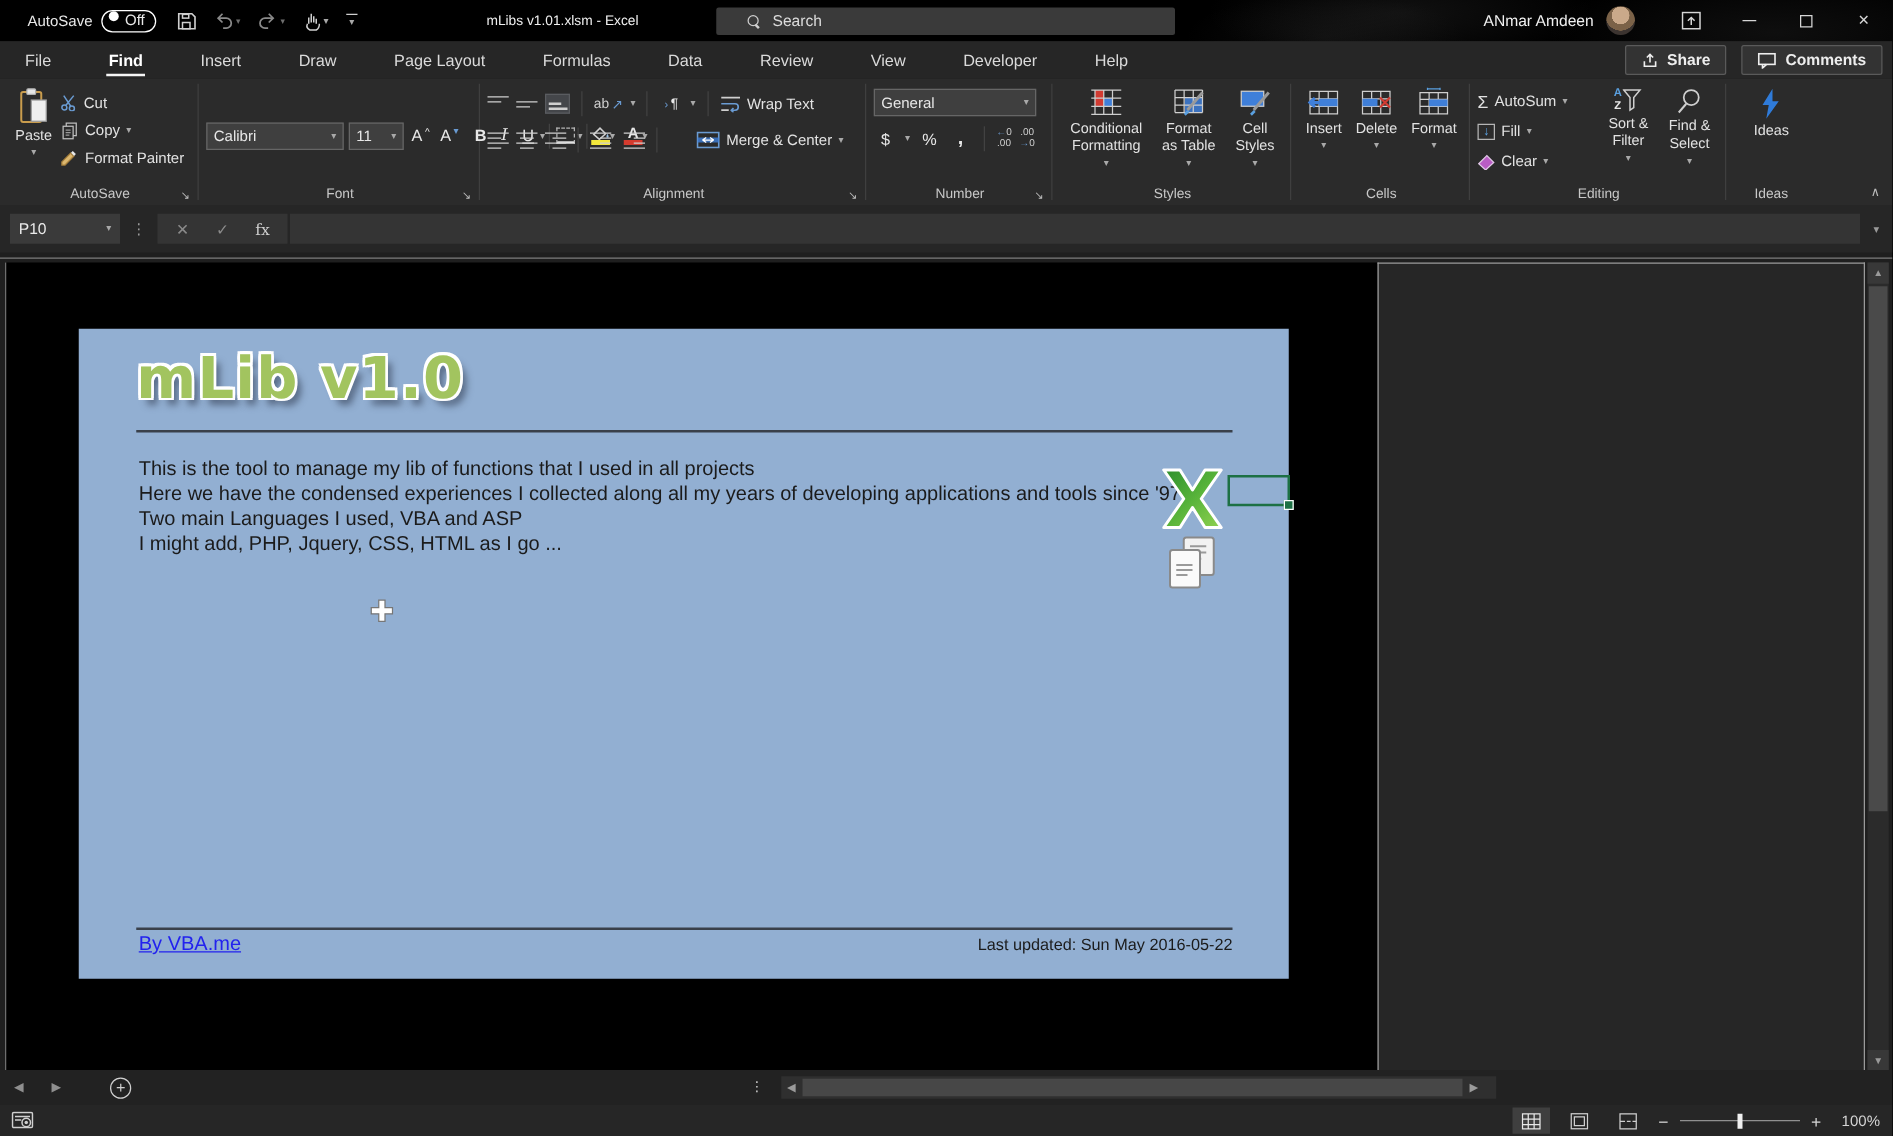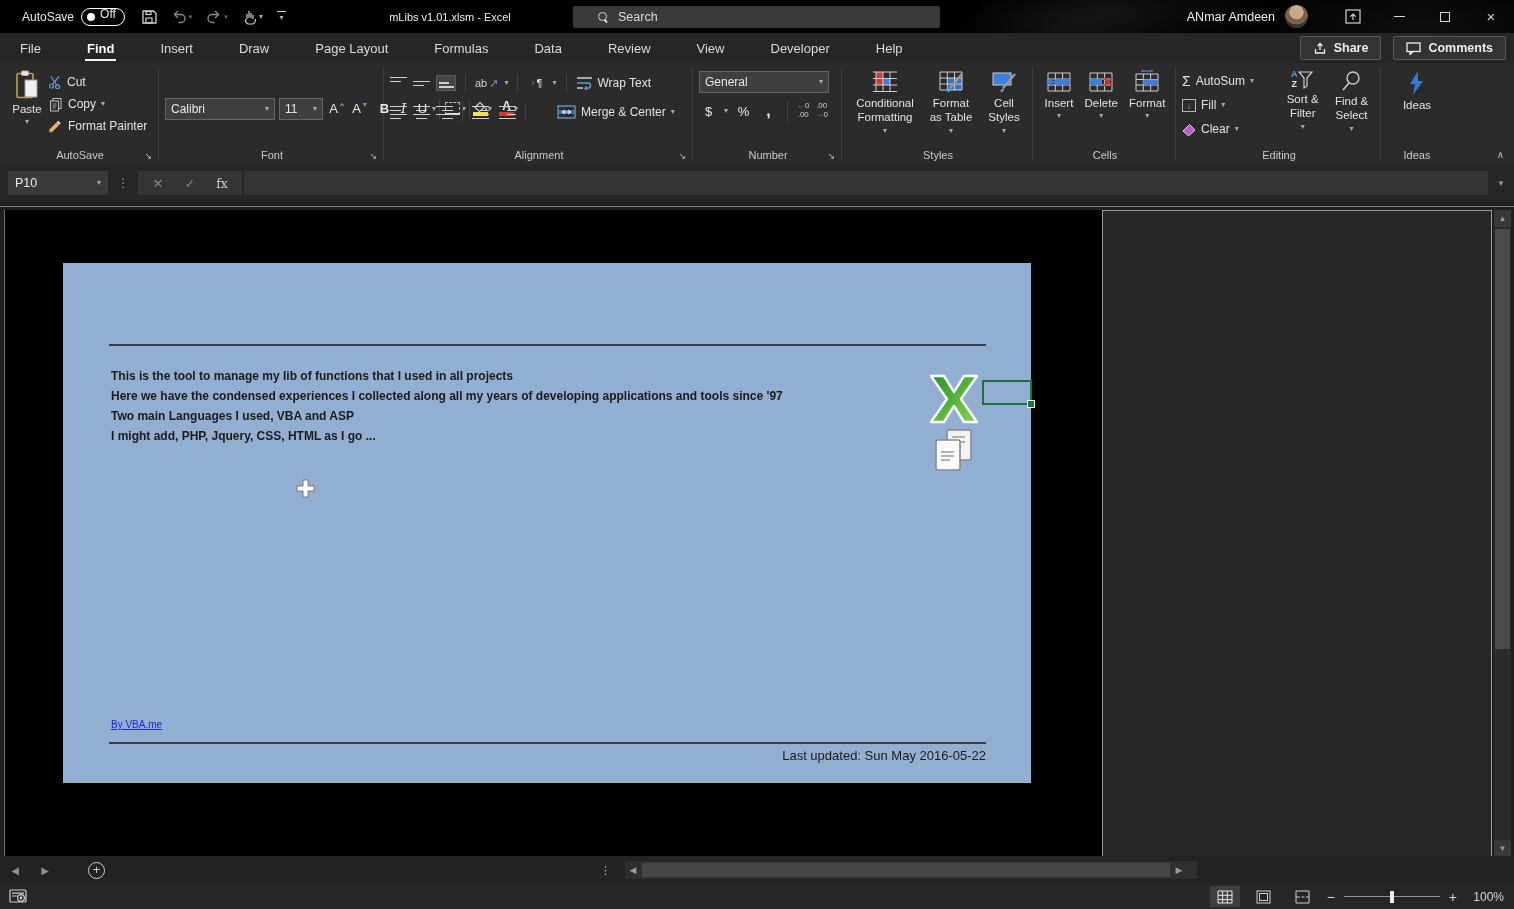--- a/index.html
+++ b/index.html
@@ -7,21 +7,21 @@
   body { font-family:"Liberation Sans", sans-serif; -webkit-font-smoothing:antialiased; }
   .app { position:relative; width:1514px; height:909px; background:#1f1f1f; }
 
   
   .titlebar { position:absolute; left:0; top:0; width:1514px; height:33px; background:#000;
     background-image:radial-gradient(ellipse 220px 60px at 1120px 10px, rgba(120,120,120,.14), transparent 70%),
                      radial-gradient(ellipse 260px 70px at 1420px 26px, rgba(120,120,120,.12), transparent 70%),
                      radial-gradient(ellipse 160px 50px at 1060px 30px, rgba(120,120,120,.10), transparent 70%);
     display:flex; align-items:center; color:#e8e8e8; font-size:12px; }
   .autosave { display:flex; align-items:center; gap:7px; margin-left:22px; }
-  .pill { display:flex; align-items:flex-end; gap:5px; border:1.6px solid #fff; border-radius:10px; height:18px; padding:0 8px 4px 5px; }
+  .pill { display:flex; align-items:flex-start; gap:5px; border:1.6px solid #fff; border-radius:10px; height:18px; padding:0 8px 16px 5px; }
   .pill .dot { width:8px; height:8px; border-radius:50%; background:#fff; }
   .qat { display:flex; align-items:center; gap:14px; margin-left:16px; }
   .qat .btn { display:flex; align-items:center; gap:2px; }
   .chev { font-size:8px; color:#a9a9a9; line-height:1; }
   .chev-dim { font-size:7px; color:#6e6e6e; }
   .overchev { display:flex; flex-direction:column; align-items:center; }
   .overchev i { display:block; width:9px; height:1px; background:#cfcfcf; margin-bottom:2px; }
   .doc-title { position:absolute; left:0; width:900px; text-align:center; font-size:11px; color:#f0f0f0; pointer-events:none; }
   .searchbox { position:absolute; left:573px; top:6px; width:367px; height:22px; background:#3a3a3a; border-radius:2px;
     display:flex; align-items:center; gap:9px; padding-left:25px; color:#dcdcdc; font-size:12.5px; }
@@ -65,21 +65,21 @@
   .stackbtn { display:flex; flex-direction:column; align-items:center; justify-content:center; height:22px; }
   .vline { width:1px; height:20px; background:#424242; margin:0 3px; }
 
   
   .licon { position:relative; width:17px; height:13px; }
   .licon i { position:absolute; left:0; height:1.8px; background:#cfcfcf; }
   .selbox { background:#44464a; border:1px solid #5a5c60; }
 
   
   .formulabar { position:absolute; left:0; top:164px; width:1514px; height:38px; background:#262626; display:flex; align-items:center; }
-  .namebox { width:100px; height:24px; background:#3a3a3a; margin-left:8px; display:flex; align-items:center; justify-content:space-between; padding:0 7px; font-size:12.5px; color:#eaeaea; }
+  .namebox { width:88px; height:24px; background:#3a3a3a; margin-left:8px; display:flex; align-items:center; justify-content:space-between; padding:0 7px; font-size:12.5px; color:#eaeaea; }
   .fdots { color:#9a9a9a; margin:0 9px; font-size:12px; letter-spacing:0; }
   .fbtns { display:flex; align-items:center; background:#343434; height:24px; padding:0 6px; gap:4px; }
   .fbtns span { width:28px; text-align:center; color:#8a8a8a; font-size:12.5px; }
   .fx { font-family:"DejaVu Serif", serif; color:#cfcfcf !important; }
   .ffield { flex:1; height:24px; background:#343434; margin-left:2px; }
   .fexpand { width:26px; text-align:center; color:#9a9a9a; font-size:9px; }
 
   
   .gridarea { position:absolute; left:0; top:206px; width:1514px; height:650px; background:#1f1f1f; border-top:1px solid #7d7d7d; }
   .sheetblack { position:absolute; left:4px; top:3px; width:1098px; height:647px; background:#000; border-left:1px solid #6e6e6e; }
@@ -87,23 +87,23 @@
   .vscroll { position:absolute; left:1494px; top:3px; width:17px; height:647px; background:#2b2b2b; }
   .vscroll .arr { height:17px; display:flex; align-items:center; justify-content:center; color:#9a9a9a; font-size:8px; background:#383838; }
   .vscroll .thumb { position:absolute; left:1px; right:1px; top:19px; height:420px; background:#4a4a4a; }
   .vscroll .arr.down { position:absolute; left:0; right:0; bottom:0; }
 
   
   .panel { position:absolute; left:63px; top:56px; width:968px; height:520px; background:#92afd2; }
   .panel-title { position:absolute; left:46px; top:12px; font-family:"DejaVu Sans", sans-serif; font-weight:bold; font-size:46px; letter-spacing:1px; color:#a2c45f;
     text-shadow:-2px -2px 0 #fff, 2px -2px 0 #fff, -2px 2px 0 #fff, 2px 2px 0 #fff, -2px 0 0 #fff, 2px 0 0 #fff, 0 -2px 0 #fff, 0 2px 0 #fff, 5px 6px 6px rgba(40,50,70,.55); }
   .hr1 { position:absolute; left:46px; top:81px; width:877px; height:1.6px; background:#39404a; }
-  .desc { position:absolute; left:48px; top:103px; font-size:12px; color:#1b1b1b; line-height:20px;font-weight:bold; }
+  .desc { position:absolute; left:48px; top:103px; font-size:16px; color:#1b1b1b; line-height:20px; }
   .hr2 { position:absolute; left:46px; top:479px; width:877px; height:1.6px; background:#39404a; }
-  .byline { position:absolute; left:48px; top:456px; font-size:10px; color:#2222ee; text-decoration:underline; }
+  .byline { position:absolute; left:48px; top:484px; font-size:16px; color:#2222ee; text-decoration:underline; }
   .lastupd { position:absolute; left:46px; top:485px; width:877px; text-align:right; font-size:13px; color:#1b1b1b; }
   .selcell { position:absolute; left:919px; top:117px; width:50px; height:25px; border:2px solid #1d7044; }
   .selcell::after { content:""; position:absolute; right:-5px; bottom:-5px; width:6px; height:6px; background:#1d7044; border:1px solid #fff; }
   .xlogo { position:absolute; left:862px; top:110px; }
   .copyicon { position:absolute; left:868px; top:164px; }
   .cursor { position:absolute; left:296px; top:272px; }
 
   
   .sheettabbar { position:absolute; left:0; top:856px; width:1514px; height:28px; background:#222; display:flex; align-items:center; }
   .navarr { color:#8f8f8f; font-size:10px; width:30px; text-align:center; }
@@ -597,20 +597,21 @@
     </div>
     <div class="ffield"></div>
     <span class="fexpand">▾</span>
   </div>
 
   <div class="gridarea">
     <div class="sheetblack"></div>
     <div class="beyond"></div>
 
     <div class="panel">
+      <div class="panel-title">mLib v1.0</div>
       <div class="hr1"></div>
       <div class="desc">
         <div>This is the tool to manage my lib of functions that I used in all projects</div>
         <div>Here we have the condensed experiences I collected along all my years of developing applications and tools since '97</div>
         <div>Two main Languages I used, VBA and ASP</div>
         <div>I might add, PHP, Jquery, CSS, HTML as I go ...</div>
       </div>
       <div class="xlogo">
         <svg width="58" height="52" viewBox="0 0 58 52">
           <defs>

